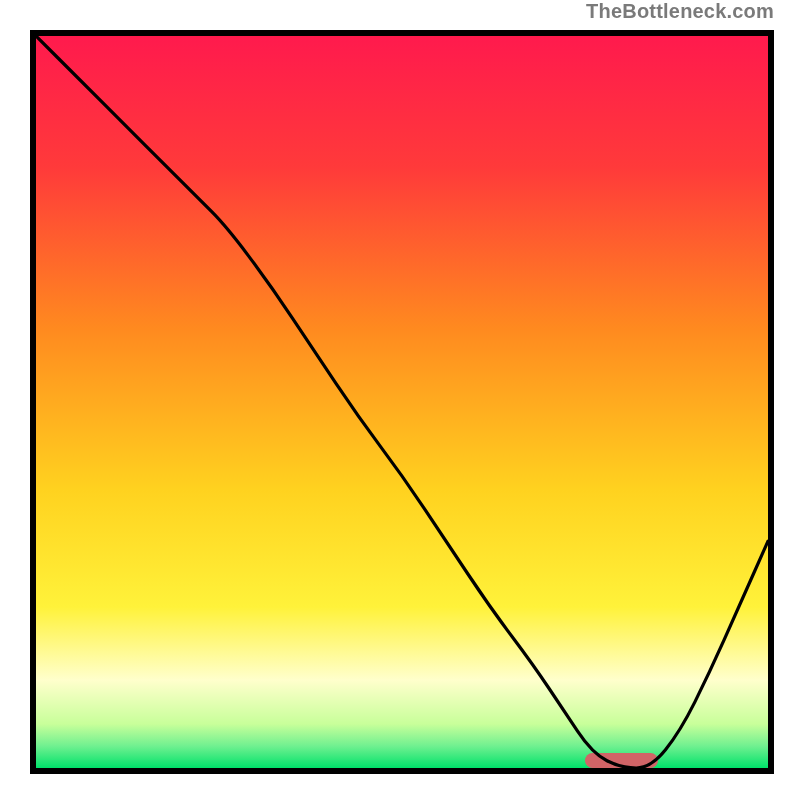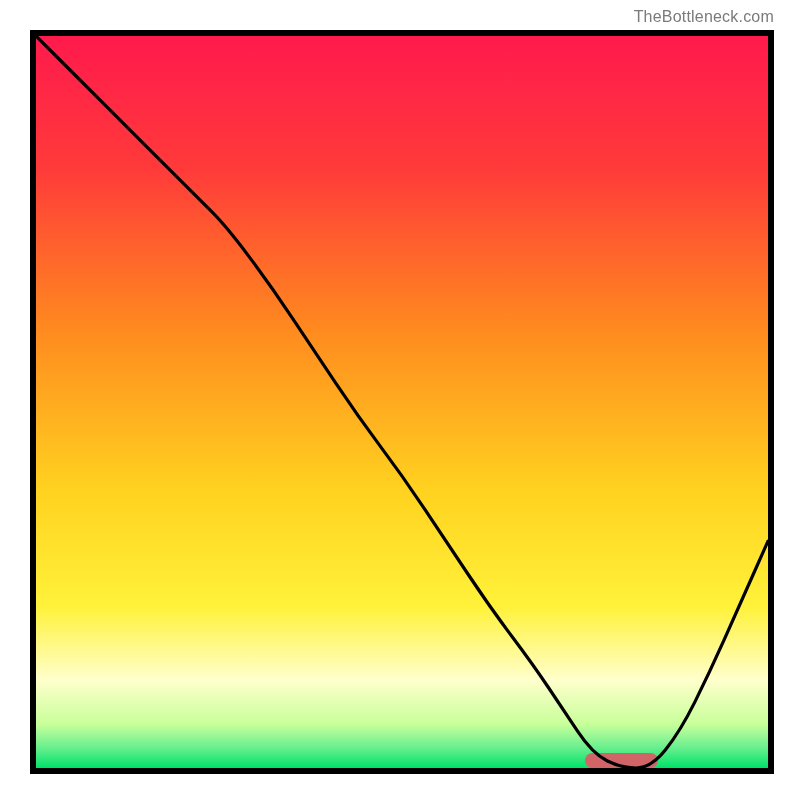--- a/index.html
+++ b/index.html
@@ -11,24 +11,24 @@
     font-family: Arial, Helvetica, sans-serif;
     overflow: hidden;
   }
   .container {
     position: relative;
     width: 800px;
     height: 800px;
   }
   .watermark {
     position: absolute;
-    top: 8px;
+    top: 0;
     right: 26px;
-    font-size: 16px;
-    font-weight: normal;
+    font-size: 20px;
+    font-weight: bold;
     color: #7a7a7a;
     letter-spacing: 0.2px;
   }
   .plot-outer {
     position: absolute;
     left: 30px;
     top: 30px;
     width: 744px;
     height: 744px;
     background: #000;

